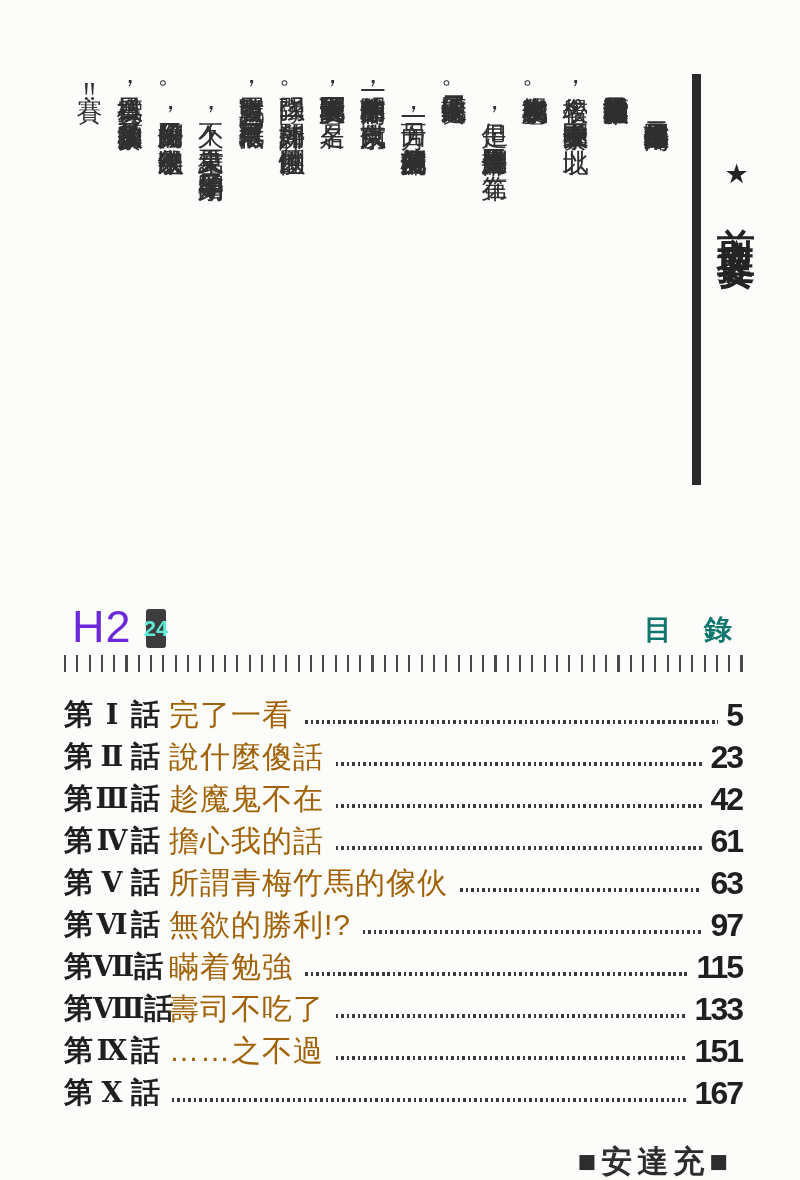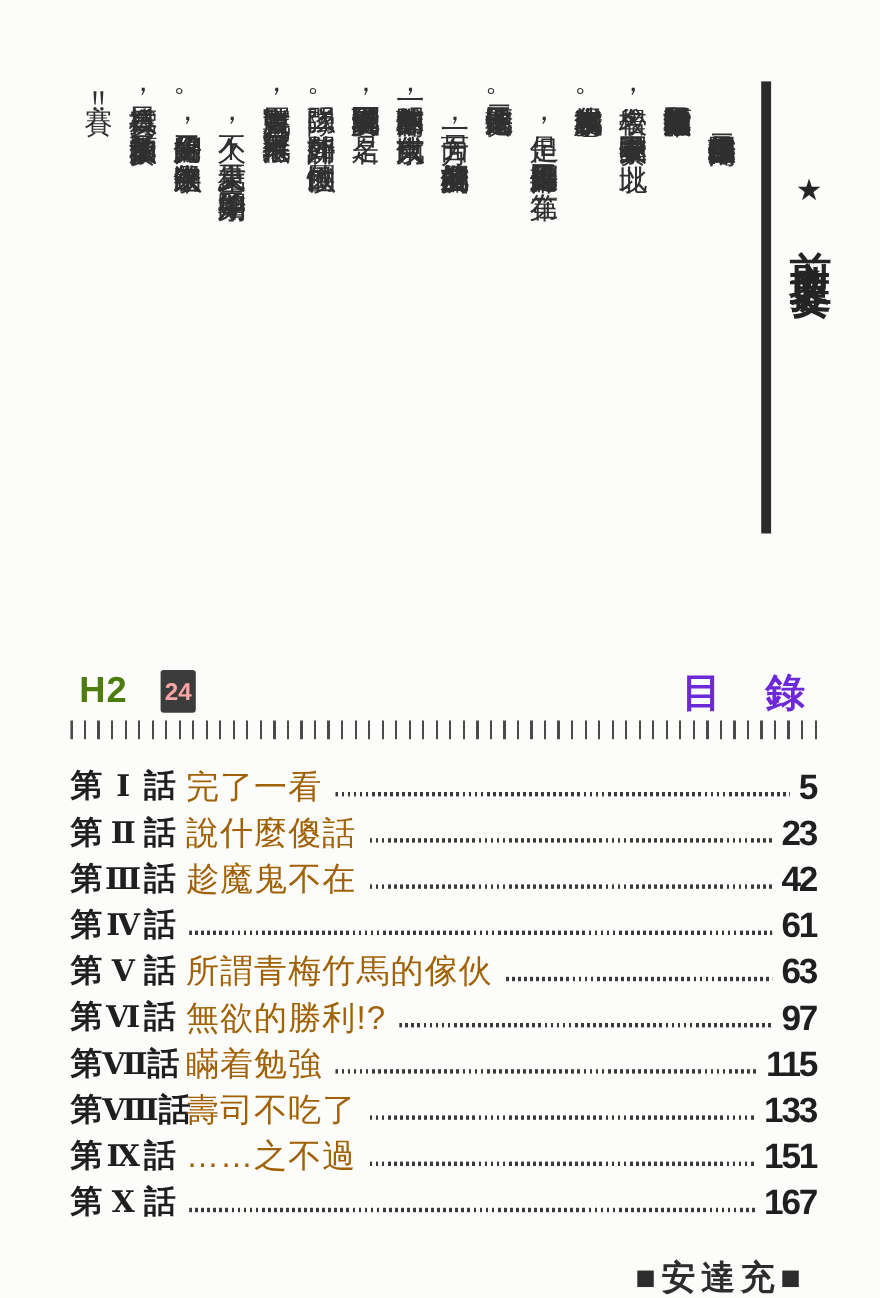--- a/index.html
+++ b/index.html
@@ -25,31 +25,31 @@
     position:absolute;right:124px;top:77px;height:436px;
     writing-mode:vertical-rl;
     font-family:"Liberation Serif","DejaVu Serif",serif;
     font-size:26px;line-height:40.5px;color:#303030;
   }
   .pcol{white-space:pre;}
 
   
   .logo{
     position:absolute;left:72px;top:606px;height:42px;line-height:42px;
-    font-size:33px;font-weight:bold;letter-spacing:1px;color:#4d7c0f;
+    font-size:45px;font-weight:normal;letter-spacing:1px;color:#6d28d9;
   }
   .volume-badge{
-    position:absolute;left:146px;top:609px;width:32px;height:39px;
-    background:#3c3c3c;color:#fca5a5;border-radius:3px;
+    position:absolute;left:146px;top:609px;width:20px;height:39px;
+    background:#3c3c3c;color:#5eead4;border-radius:3px;
     display:flex;align-items:center;justify-content:center;
     font-size:22px;font-weight:bold;
   }
   .toc-title{
     position:absolute;right:66px;top:610px;height:40px;line-height:40px;
-    font-size:36px;font-weight:bold;color:#6d28d9;letter-spacing:2px;text-align:right;
+    font-size:28px;font-weight:bold;color:#0f766e;letter-spacing:2px;text-align:right;
   }
   .tick-row{
     position:absolute;left:64px;top:655px;width:684px;height:17px;
     background:repeating-linear-gradient(to right,#4a4a4a 0 2px,transparent 2px 12.3px);
   }
 
   
   .toc{position:absolute;left:64px;top:694px;width:678px;}
   .toc-row{display:flex;align-items:center;height:42px;}
   .chap{
@@ -143,20 +143,21 @@
       <div class="ttl">趁魔鬼不在</div>
       <div class="leader"></div>
       <div class="pg">42</div>
     </div>
     <div class="toc-row">
       <div class="chap">
           <span>第</span>
           <span class="num">Ⅳ</span>
           <span>話</span>
         </div>
+      <div class="ttl">擔心我的話</div>
       <div class="leader"></div>
       <div class="pg">61</div>
     </div>
     <div class="toc-row">
       <div class="chap">
           <span>第</span>
           <span class="num">Ⅴ</span>
           <span>話</span>
         </div>
       <div class="ttl">所謂青梅竹馬的傢伙</div>

